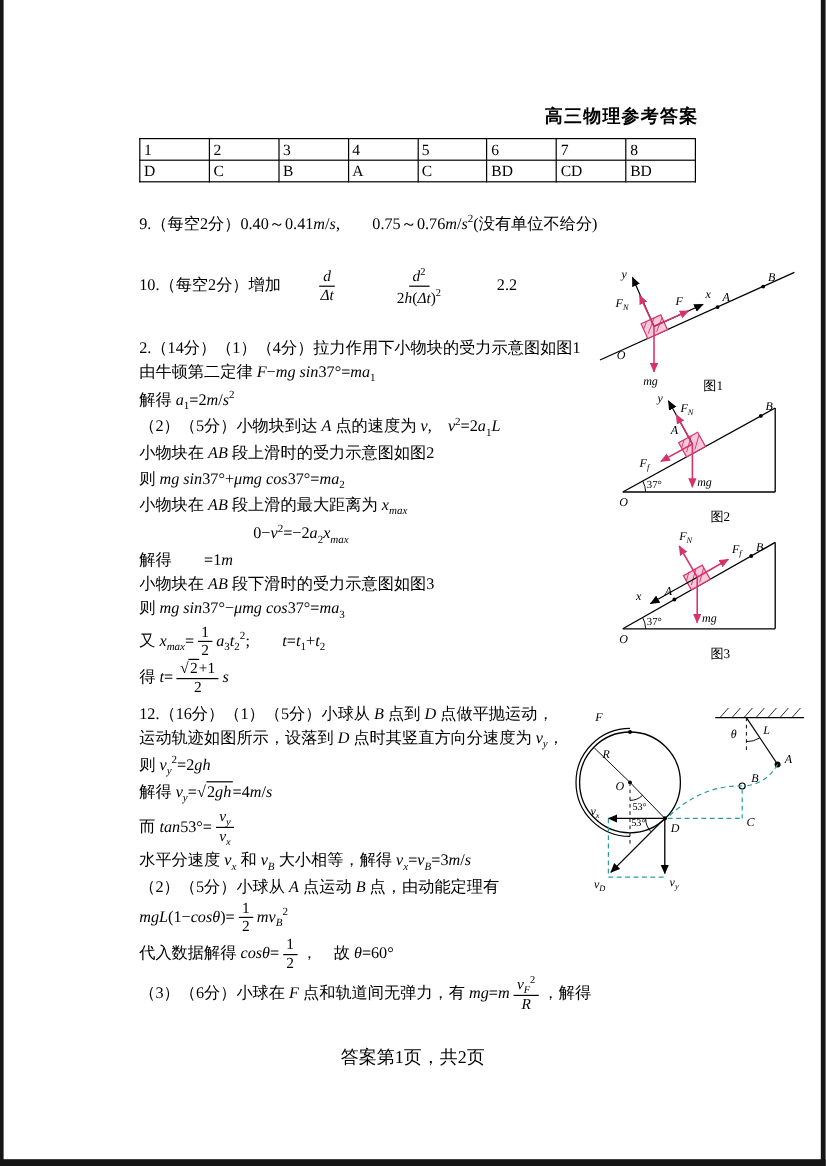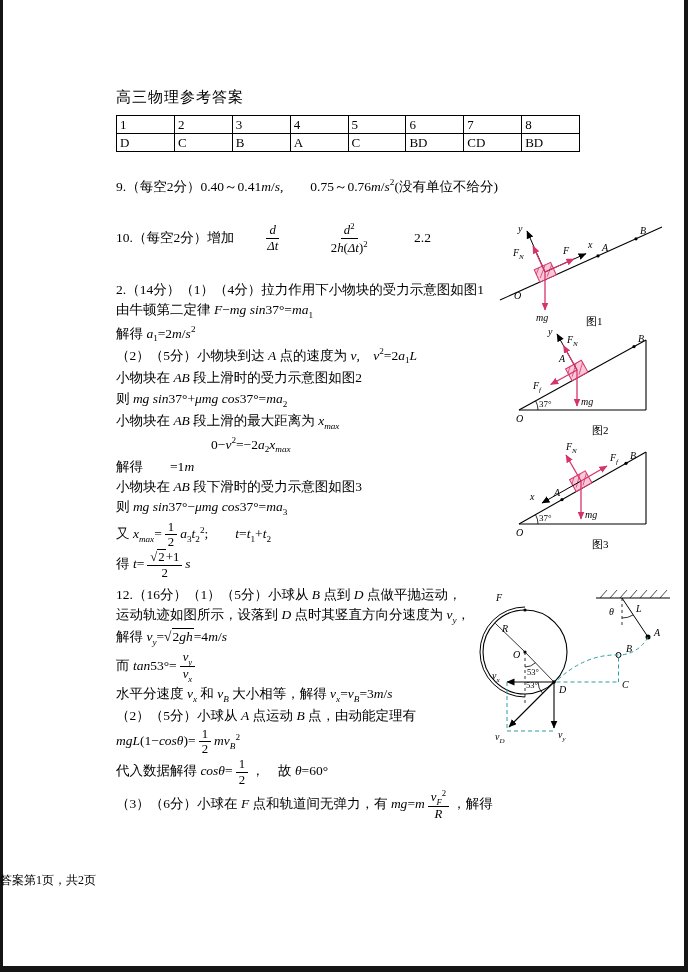--- a/index.html
+++ b/index.html
@@ -2,32 +2,32 @@
 <html><head>
 <meta charset="utf-8">
 <style>
   *{margin:0;padding:0;box-sizing:border-box}
   html,body{width:688px;height:972px}
   body{background:#fff;font-family:"Liberation Serif","DejaVu Serif",serif;color:#000;position:relative;overflow:hidden}
   .edge-left{position:absolute;left:0;top:0;width:3px;height:100%;background:#151515}
   .edge-right{position:absolute;right:0;top:0;width:4px;height:100%;background:#151515}
   .edge-bottom{position:absolute;left:0;bottom:0;width:100%;height:6px;background:#151515}
   .content{position:absolute;left:116px;top:88px;width:466px}
-  .title{text-align:left;font-weight:400;font-size:15px;letter-spacing:1px}
+  .title{text-align:right;font-weight:700;font-size:15px;letter-spacing:1px}
   table.ans{border-collapse:collapse;margin-top:8px;width:464px;table-layout:fixed}
   table.ans td{border:1px solid #000;height:18px;font-size:13px;padding:0 3px;text-align:left;vertical-align:middle}
   .sec{margin-top:24px}
   .ln{font-size:13.5px;line-height:1.5;white-space:nowrap}
   sub,sup{font-size:0.68em}
   .frac{display:inline-flex;flex-direction:column;align-items:center;vertical-align:middle;line-height:1.15;margin:0 3px;font-size:0.95em;text-align:center}
   .frac .num{border-bottom:1px solid #000;padding:0 3px;display:block}
   .frac .den{padding:0 3px;display:block}
   .sq .rad{border-top:1px solid #000;padding:0 1px}
   .eq-center{margin-left:95px}
-  .footer{position:absolute;left:0;top:872px;width:100%;font-size:12px}
+  .footer{position:absolute;left:0;top:872px;width:100%;text-align:center;font-size:15px}
   .fig{position:absolute}
   #fig1{left:498px;top:220px}
   #fig2{left:514px;top:326px}
   #fig3{left:514px;top:436px}
   #fig4{left:470px;top:582px}
   svg text{font-family:"Liberation Serif","DejaVu Serif",serif}
 </style>
 </head>
 <body>
 
@@ -95,20 +95,21 @@
         </span><i>a</i><sub>3</sub><i>t</i><sub>2</sub><sup>2</sup>;　　<i>t</i>=<i>t</i><sub>1</sub>+<i>t</i><sub>2</sub></div>
     <div class="ln">得 <i>t</i>=<span class="frac">
           <span class="num"><span class="sq">√<span class="rad">2</span></span>+1</span>
           <span class="den">2</span>
         </span><i>s</i></div>
   </div>
 
   <div class="sec" style="margin-top:4px">
     <div class="ln">12.（16分）（1）（5分）小球从 <i>B</i> 点到 <i>D</i> 点做平抛运动，</div>
     <div class="ln">运动轨迹如图所示，设落到 <i>D</i> 点时其竖直方向分速度为 <i>v</i><sub><i>y</i></sub>，</div>
+    <div class="ln">则 <i>v</i><sub><i>y</i></sub><sup>2</sup>=2<i>gh</i></div>
     <div class="ln">解得 <i>v</i><sub><i>y</i></sub>=<span class="sq">√<span class="rad">2<i>gh</i></span></span>=4<i>m</i>/<i>s</i></div>
     <div class="ln">而 <i>tan</i>53°=<span class="frac">
           <span class="num"><i>v</i><sub><i>y</i></sub></span>
           <span class="den"><i>v</i><sub><i>x</i></sub></span>
         </span></div>
     <div class="ln">水平分速度 <i>v</i><sub><i>x</i></sub> 和 <i>v</i><sub><i>B</i></sub> 大小相等，解得 <i>v</i><sub><i>x</i></sub>=<i>v</i><sub><i>B</i></sub>=3<i>m</i>/<i>s</i></div>
     <div class="ln">（2）（5分）小球从 <i>A</i> 点运动 <i>B</i> 点，由动能定理有</div>
     <div class="ln"><i>mgL</i>(1−<i>cosθ</i>)=<span class="frac">
           <span class="num">1</span>
           <span class="den">2</span>

